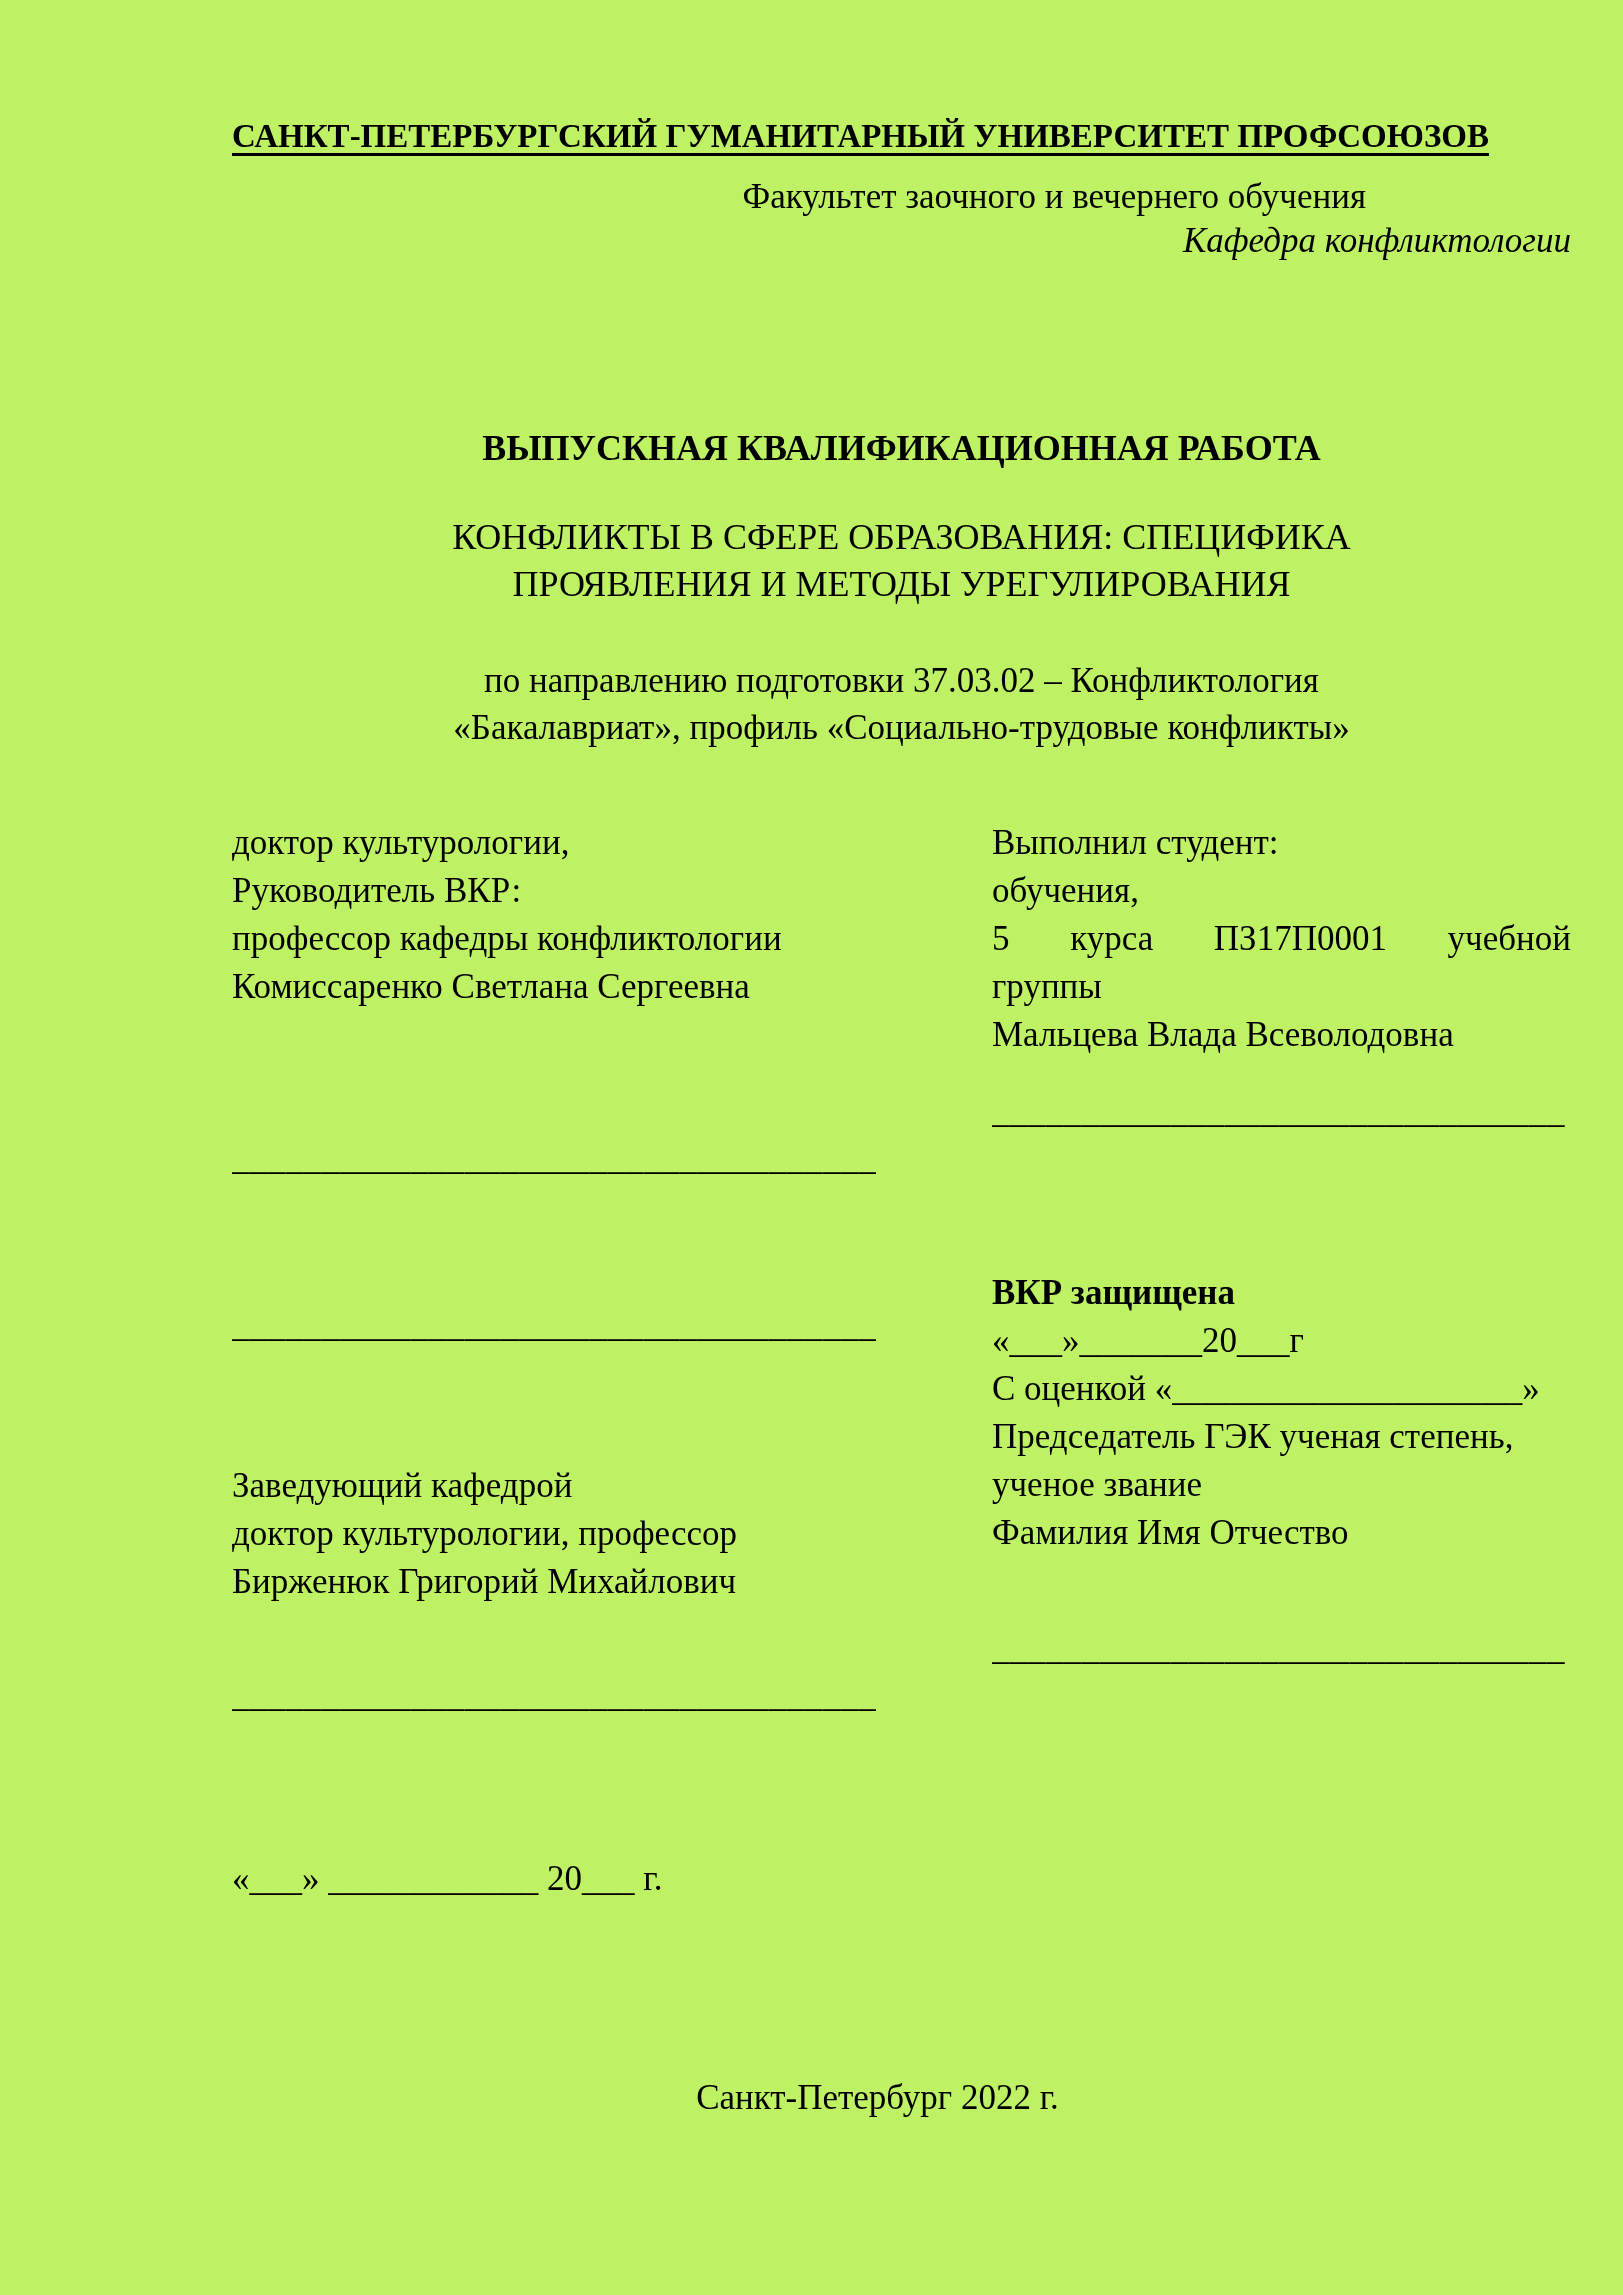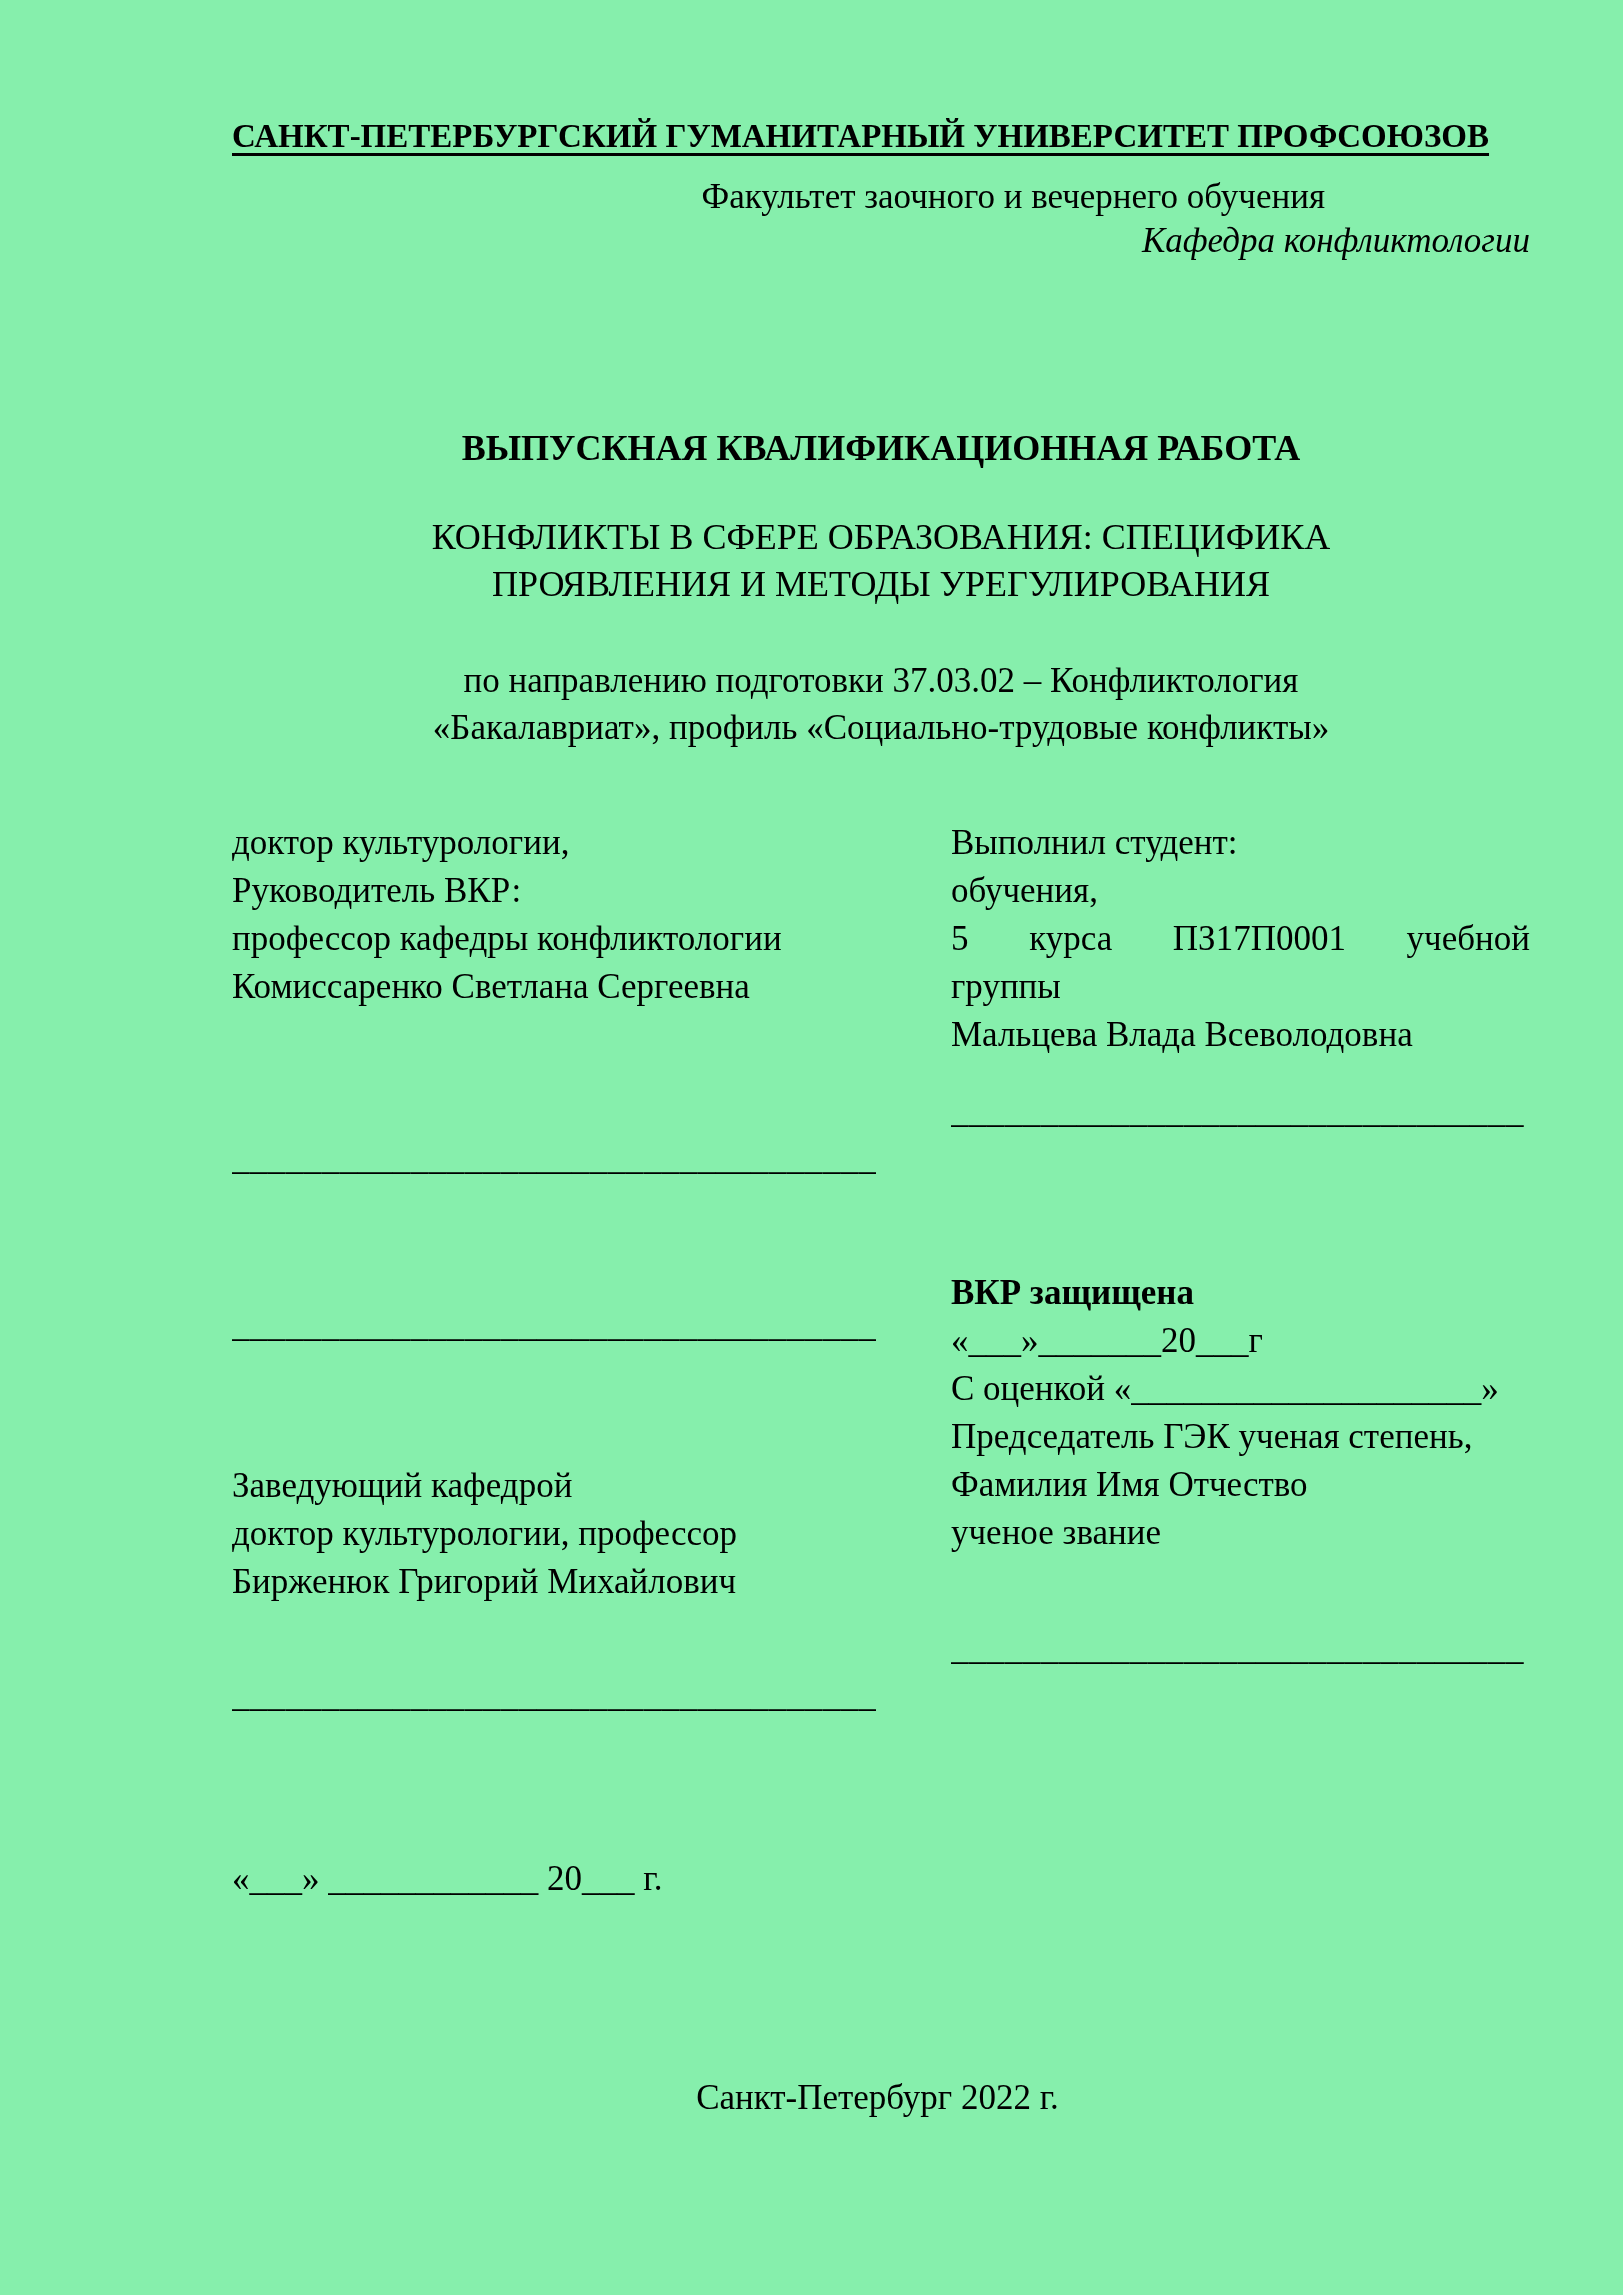--- a/index.html
+++ b/index.html
@@ -4,27 +4,27 @@
 <style>
   html, body {
     margin: 0;
     padding: 0;
     background: #ffffff;
   }
   .page {
     position: relative;
     width: 1623px;
     height: 2295px;
-    background: #86efac;
+    background: #bef264;
     color: #000000;
     font-family: "Liberation Serif", "DejaVu Serif", serif;
     font-size: 35px;
     box-sizing: border-box;
     padding-left: 232px;
-    padding-right: 93px;
+    padding-right: 52px;
     overflow: hidden;
   }
   .university {
     margin-top: 118px;
     font-size: 33px;
     font-weight: bold;
     text-decoration: underline;
     text-decoration-thickness: 3.1px;
     text-underline-offset: 6.3px;
     white-space: nowrap;
@@ -160,22 +160,22 @@
       <div class="row">Мальцева Влада Всеволодовна</div>
 
       <div class="sp sp-r1"></div>
       <div class="uline">________________________________</div>
 
       <div class="sp sp-r2"></div>
       <div class="row bold">ВКР защищена</div>
       <div class="row">«___»_______20___г</div>
       <div class="row">С оценкой «____________________»</div>
       <div class="row">Председатель ГЭК ученая степень,</div>
+      <div class="row">ученое звание</div>
       <div class="row">Фамилия Имя Отчество</div>
-      <div class="row">ученое звание</div>
 
       <div class="sp sp-r3"></div>
       <div class="uline">________________________________</div>
     </div>
 
   </div>
 
   <div class="footer">Санкт-Петербург 2022 г.</div>
 
 </div>

